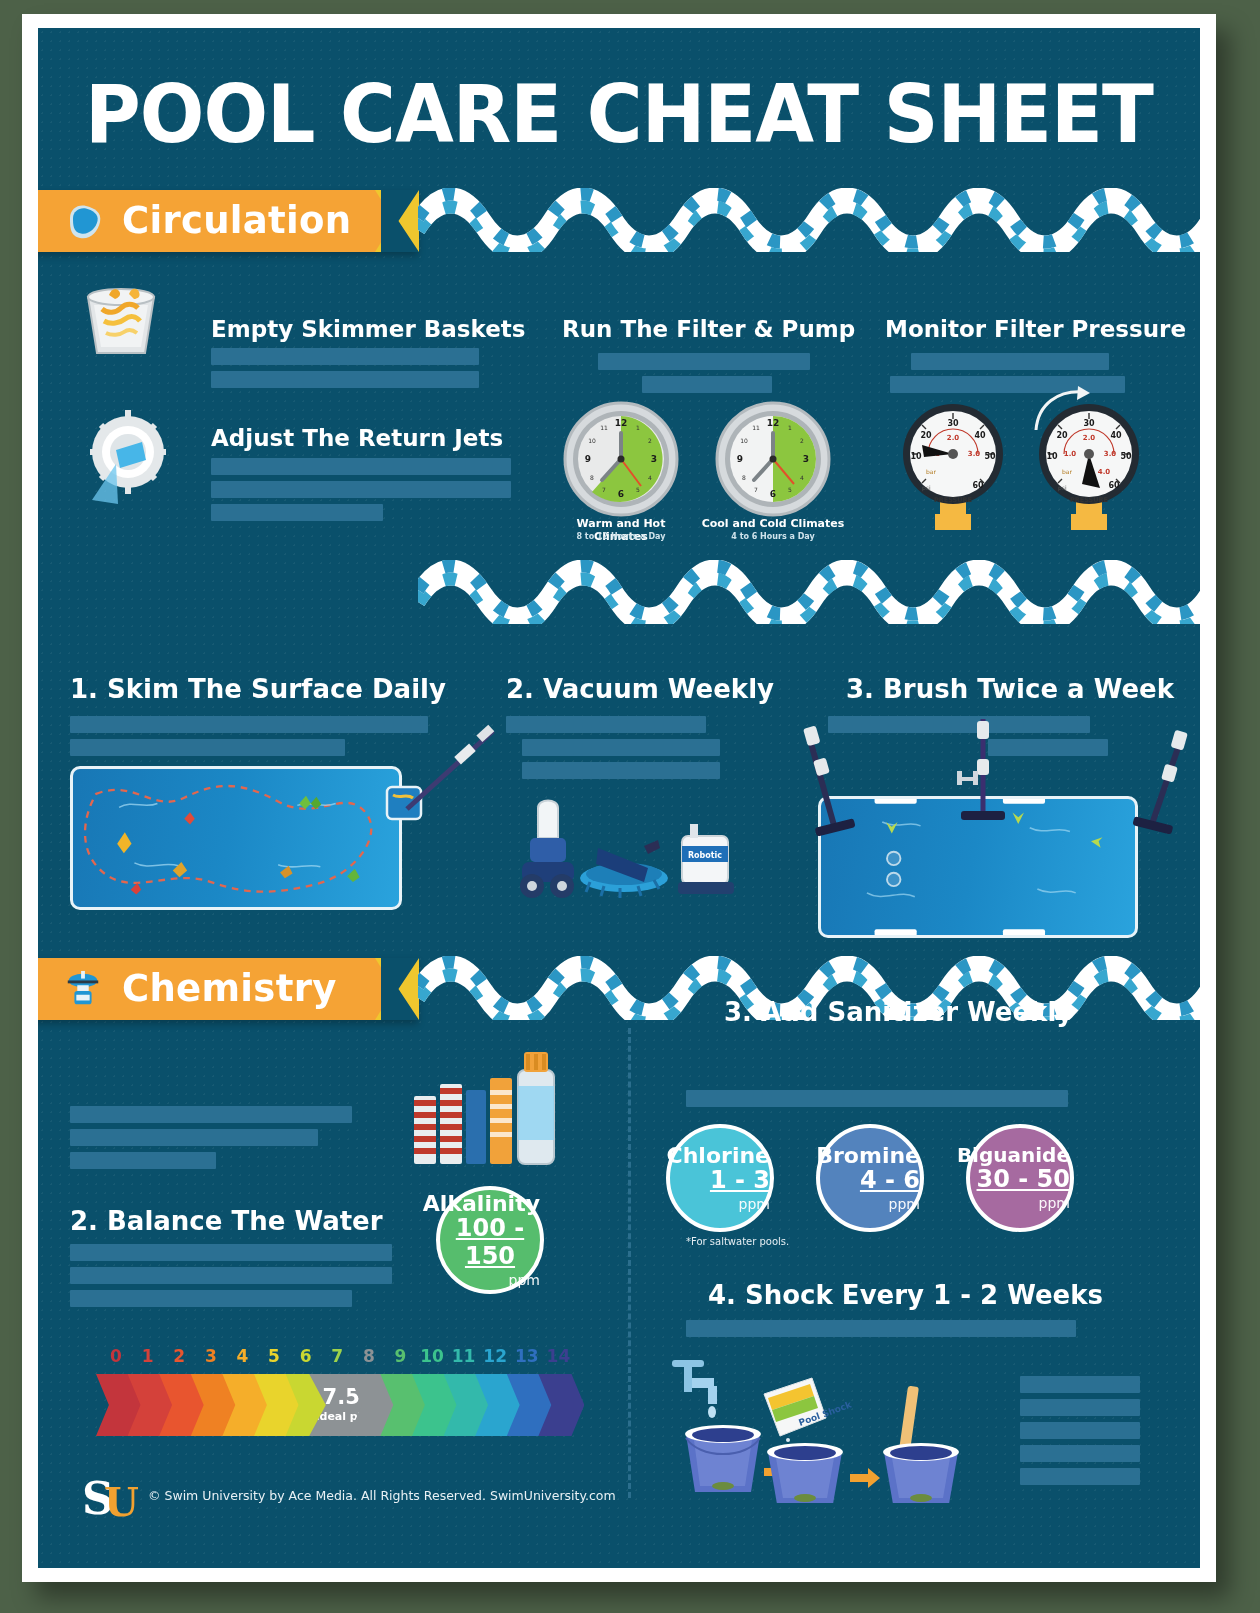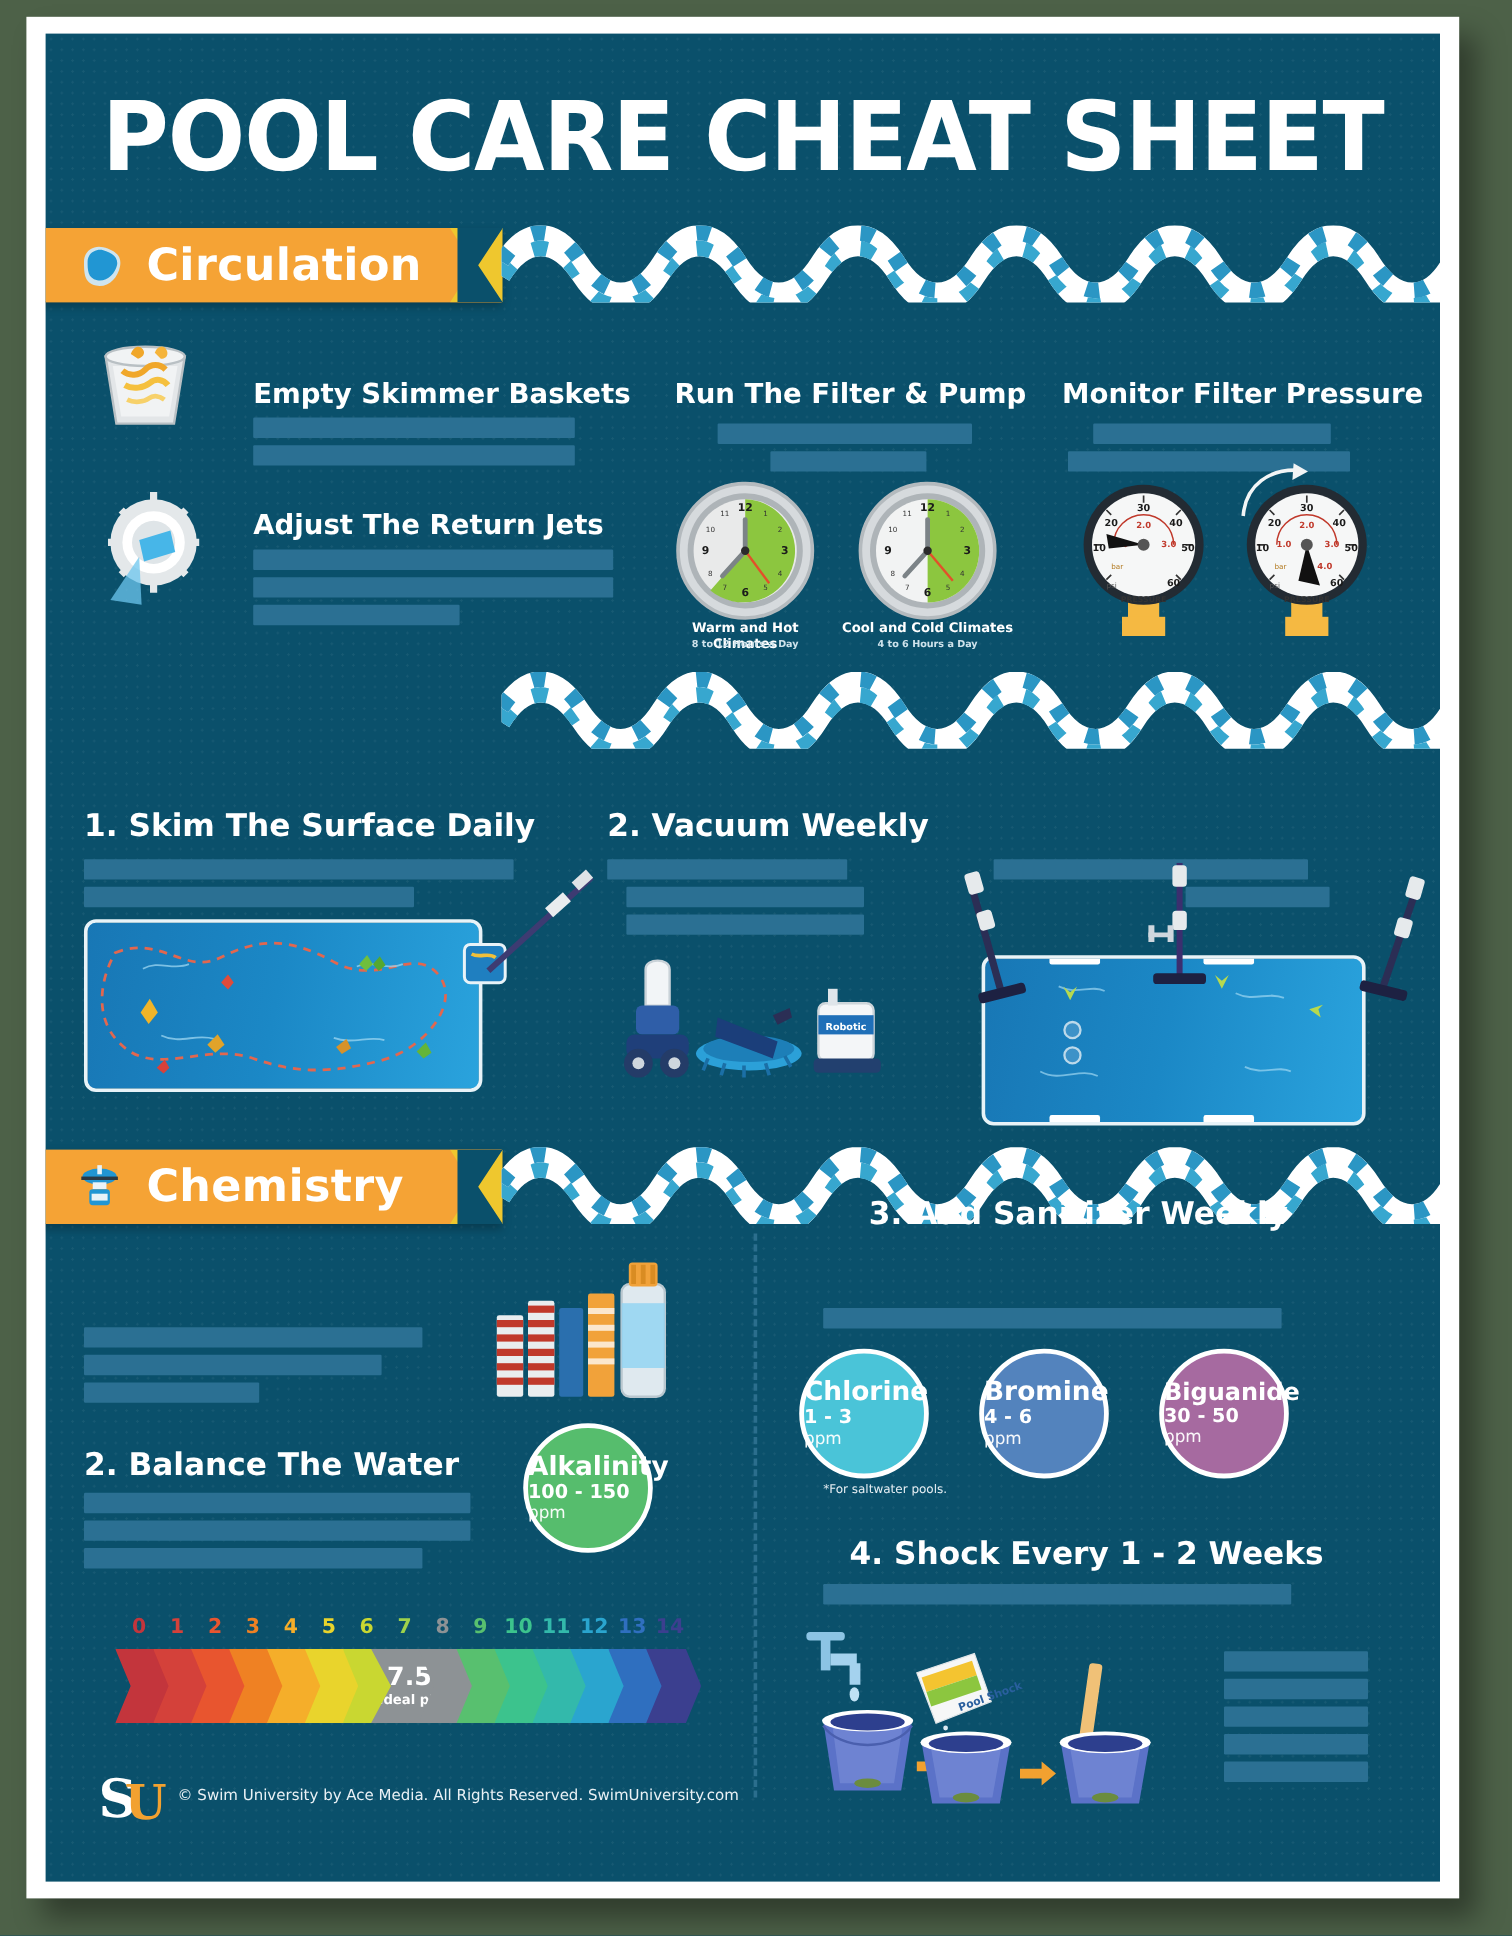--- a/index.html
+++ b/index.html
@@ -80,25 +80,25 @@
     font-family:"DejaVu Sans", sans-serif;
   }
   .footnote{
     position:absolute; color:#e6eef3; font-size:10px;
     font-family:"DejaVu Sans", sans-serif;
   }
 
   
   .vcircle{
     position:absolute; border-radius:50%; border:4px solid #ffffff;
-    display:flex; flex-direction:column; align-items:flex-start; justify-content:center;
+    display:flex; flex-direction:column; align-items:flex-end; justify-content:center;
     color:#fff; font-family:"DejaVu Sans", sans-serif; text-align:center;
   }
   .vcircle .nm{ font-weight:800; font-size:22px; line-height:1.05; }
-  .vcircle .vl{ font-weight:800; font-size:16px; line-height:1.15; }
+  .vcircle .vl{ font-weight:800; font-size:24px; line-height:1.15;text-decoration:underline; }
   .vcircle .un{ font-weight:400; font-size:14px; opacity:.95; margin-top:1px; }
 
   
   .ph-wrap{ position:absolute; left:64px; top:1318px; width:480px; height:105px; }
   .ph-nums{ position:absolute; left:0; top:0; width:480px; height:24px; }
   .ph-num{
     position:absolute; top:0; width:30px; text-align:center;
     font-weight:800; font-size:17px; font-family:"DejaVu Sans", sans-serif;
   }
   .ph-chevs{ position:absolute; left:0; top:28px; width:480px; height:62px; }
@@ -392,20 +392,21 @@
     </g>
     <g>
       <rect x="184" y="46" width="46" height="48" rx="6" fill="#f4f6f8" stroke="#cdd5da" stroke-width="2"></rect>
       <rect x="184" y="56" width="46" height="16" fill="#1f6fb8"></rect>
       <text x="207" y="68" font-family="DejaVu Sans" font-size="8" font-weight="700" fill="#fff" text-anchor="middle">Robotic</text>
       <rect x="180" y="92" width="56" height="12" rx="4" fill="#22406f"></rect>
       <rect x="192" y="34" width="8" height="14" fill="#dfe5ea"></rect>
     </g>
   </svg>
 
+  <div class="h-step" style="left:808px; top:646px">3. Brush Twice a Week</div>
   <div class="bar-line" style="left:790px; top:688px; width:262px;"></div>
   <div class="bar-line" style="left:950px; top:711px; width:120px;"></div>
 
   <div class="poolshape" style="left:780px; top:768px; width:320px; height:142px;">
     <svg viewBox="0 0 320 142" style="width:100%;height:100%;display:block">
       <g fill="#ffffff">
         <rect x="52" y="-2" width="44" height="7" rx="2"></rect>
         <rect x="186" y="-2" width="44" height="7" rx="2"></rect>
         <rect x="52" y="136" width="44" height="7" rx="2"></rect>
         <rect x="186" y="136" width="44" height="7" rx="2"></rect>

